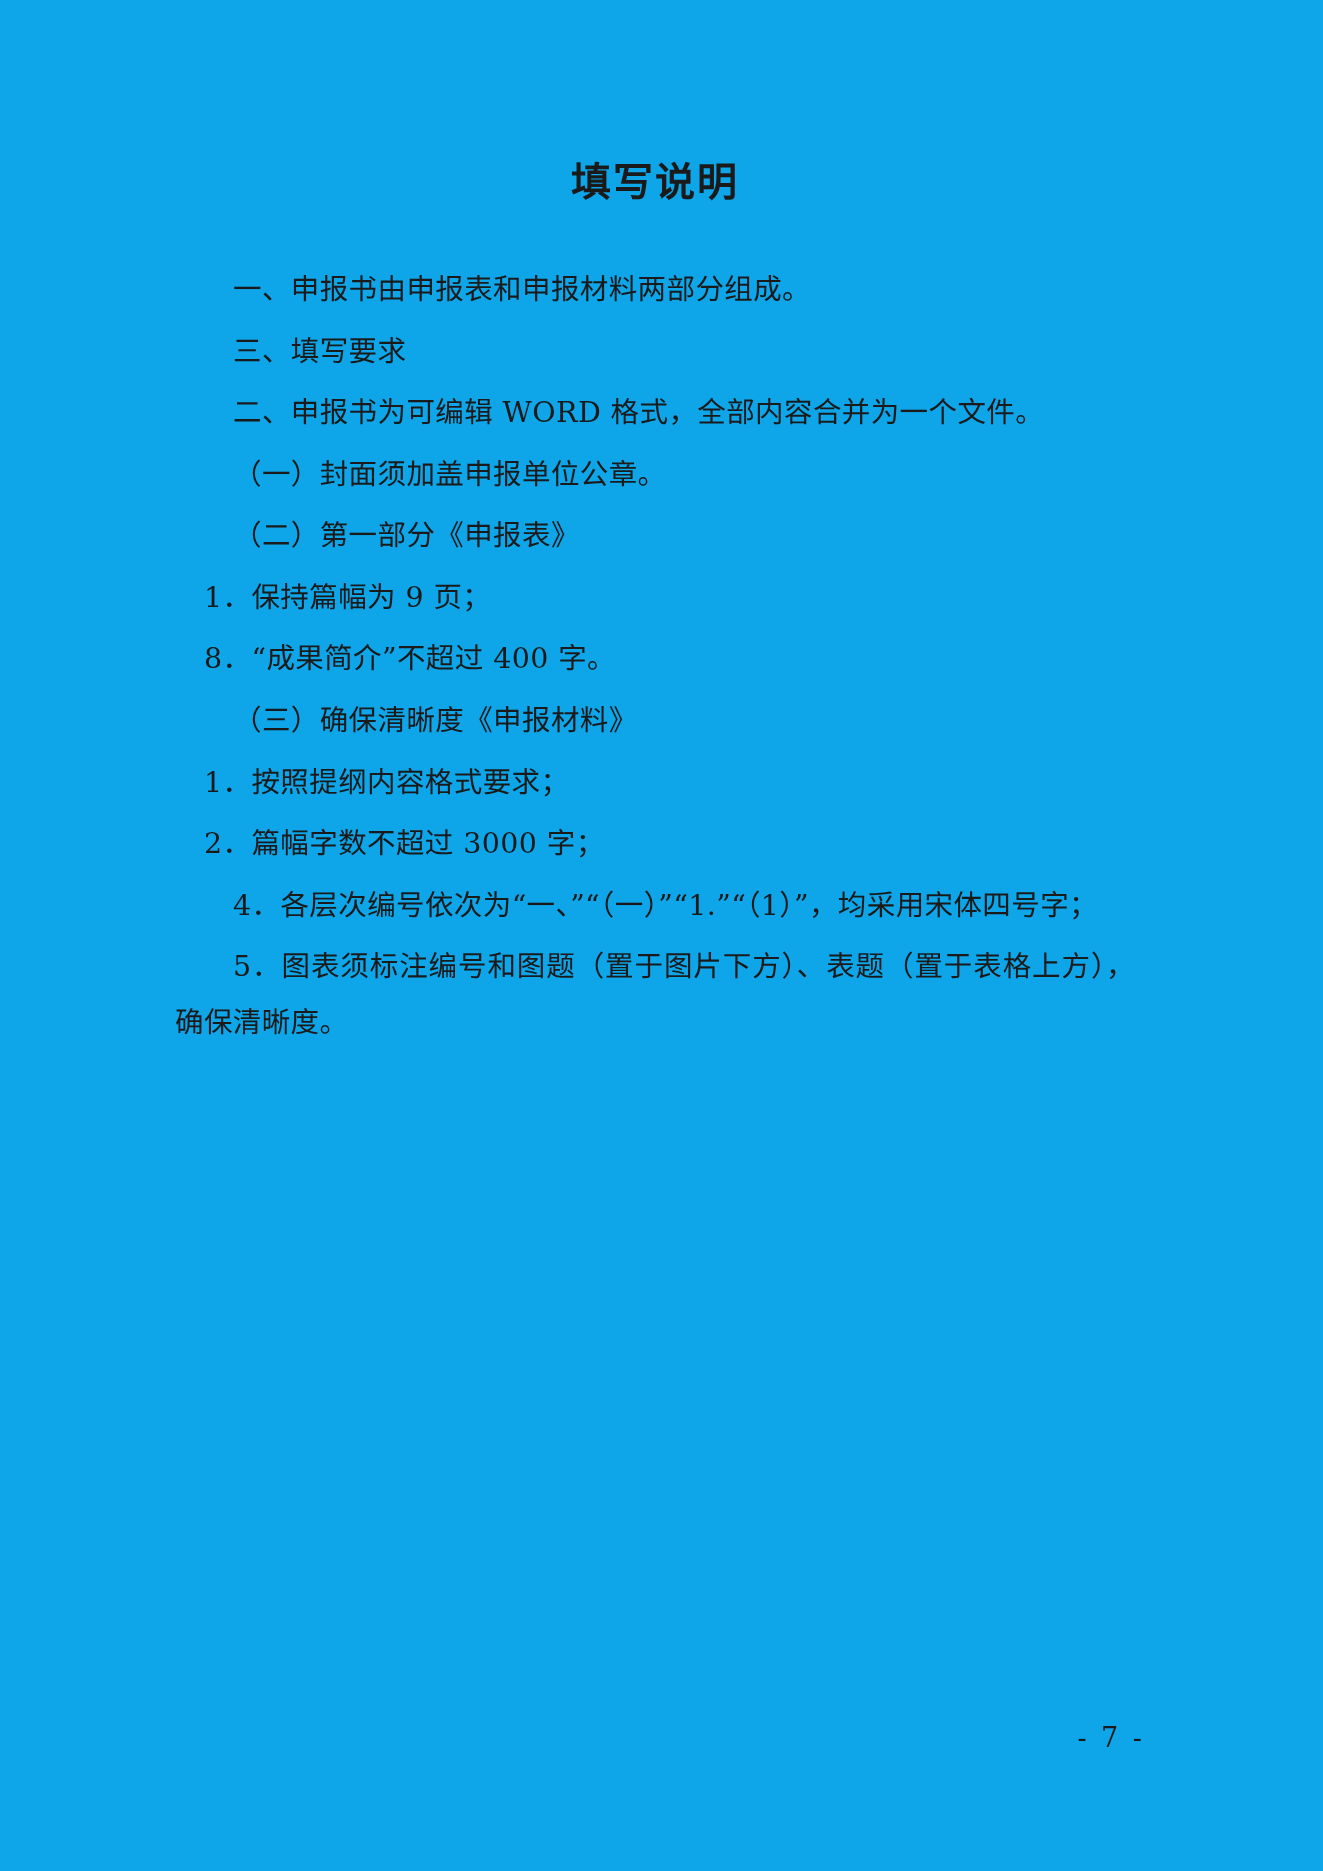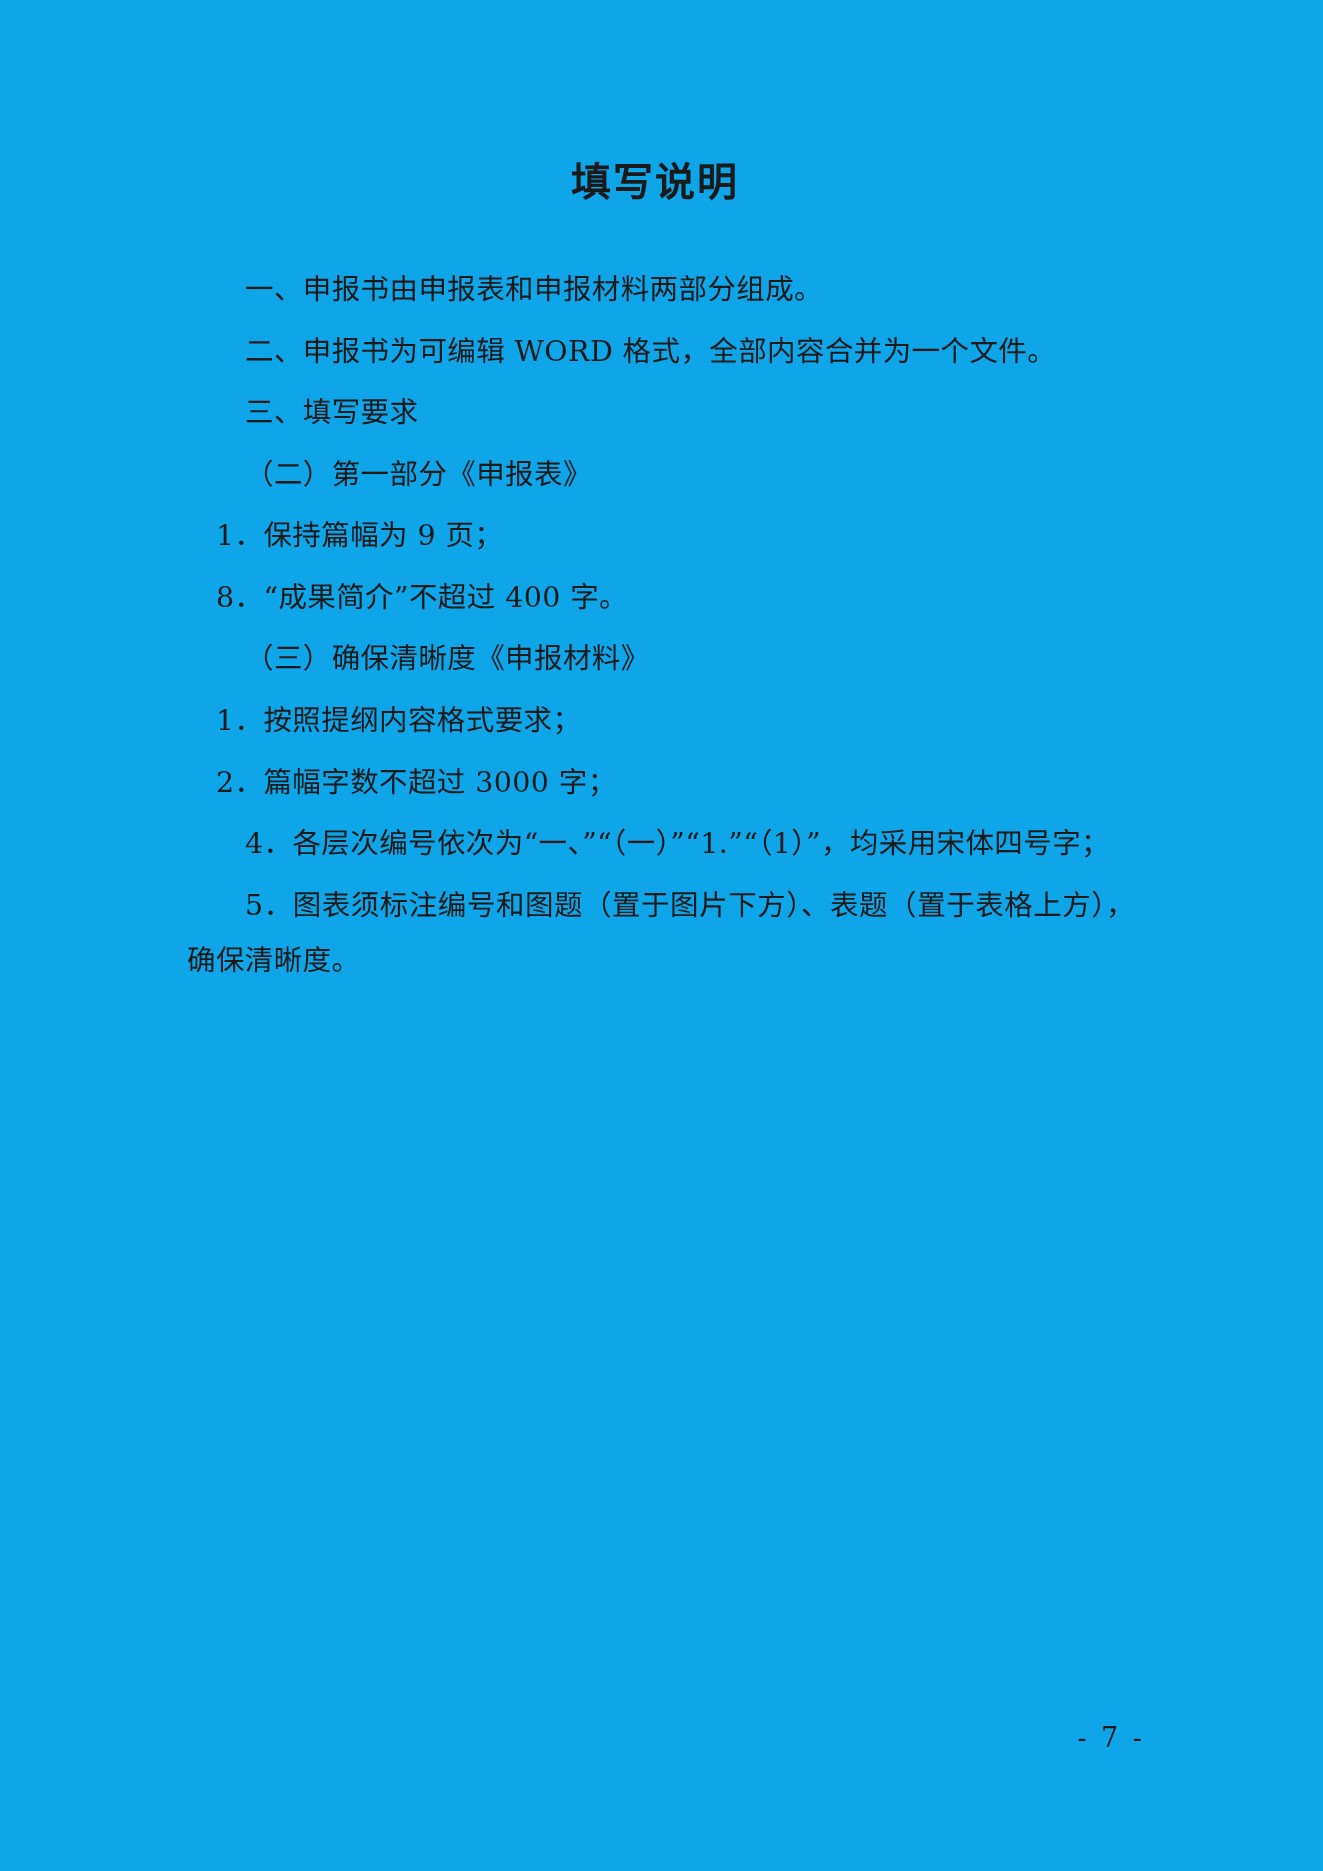--- a/index.html
+++ b/index.html
@@ -33,21 +33,21 @@
     text-align: center;
     font-size: 40px;
     font-weight: bold;
     letter-spacing: 2px;
     margin: 0 0 54px 0;
     font-family: "DejaVu Serif", "Liberation Serif", serif;
   }
   .para {
     font-size: 28.5px;
     line-height: 1.95;
-    margin: 0 0 6px 12px;
+    margin: 0 0 6px 0;
     text-align: justify;
     letter-spacing: 0.4px;
   }
   .indent-2 {
     text-indent: 58px;
   }
   .indent-1 {
     text-indent: 29px;
   }
   .page-number {
@@ -59,22 +59,23 @@
   }
 </style>
 </head>
 <body>
 
 <div class="page">
   <div class="content">
     <h1 class="doc-title">填写说明</h1>
 
     <p class="para indent-2">一、申报书由申报表和申报材料两部分组成。</p>
+    <p class="para indent-2">三、填写要求</p>
     <p class="para indent-2">二、申报书为可编辑 WORD 格式，全部内容合并为一个文件。</p>
-    <p class="para indent-2">三、填写要求</p>
+    <p class="para indent-2">（一）封面须加盖申报单位公章。</p>
     <p class="para indent-2">（二）第一部分《申报表》</p>
     <p class="para indent-1">1．保持篇幅为 9 页；</p>
     <p class="para indent-1">8．“成果简介”不超过 400 字。</p>
     <p class="para indent-2">（三）确保清晰度《申报材料》</p>
     <p class="para indent-1">1．按照提纲内容格式要求；</p>
     <p class="para indent-1">2．篇幅字数不超过 3000 字；</p>
     <p class="para indent-2">4．各层次编号依次为“一、”“（一）”“1.”“（1）”，均采用宋体四号字；</p>
     <p class="para indent-2">5．图表须标注编号和图题（置于图片下方）、表题（置于表格上方），确保清晰度。</p>
   </div>
 

